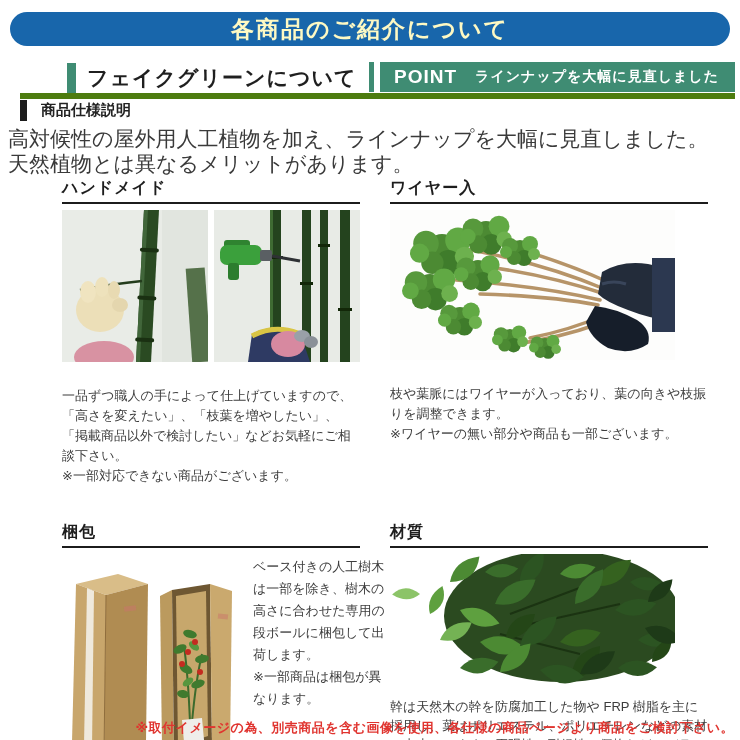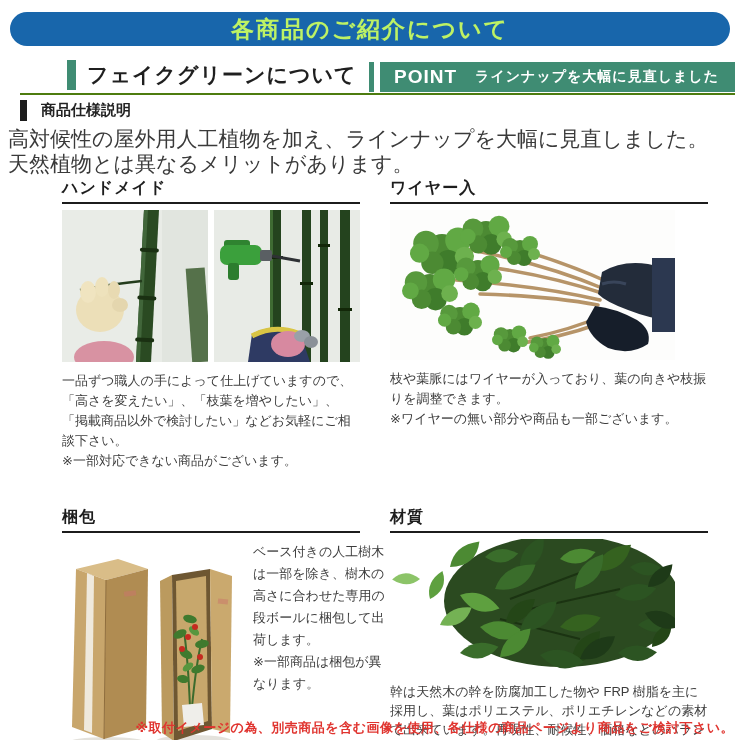--- a/index.html
+++ b/index.html
@@ -6,25 +6,25 @@
   .page{
     position:relative;width:740px;height:740px;background:#ffffff;overflow:hidden;
     font-family:"Liberation Sans","DejaVu Sans",sans-serif;color:#333;
   }
   
   .header-bar{
     position:absolute;top:12px;left:10px;right:10px;height:34px;
     background:var(--header-blue,#1866ab);border-radius:17px;
     display:flex;align-items:center;justify-content:center;
   }
-  .header-bar .title{color:#bef264;font-weight:bold;font-size:23px;letter-spacing:2px;}
+  .header-bar .title{color:#fef9c3;font-weight:bold;font-size:23px;letter-spacing:2px;}
   
   .section-head{
     position:absolute;top:60px;left:20px;right:5px;height:33px;
-    border-bottom:2px solid #4d7c0f;display:flex;align-items:flex-start;padding-left:47px;
+    border-bottom:6px solid #4d7c0f;display:flex;align-items:flex-end;padding-left:47px;
   }
   .accent-bar{width:9px;height:30px;background:var(--accent-green,#3f8c73);margin-right:11px;}
   .section-title{margin:0;font-size:21px;font-weight:bold;color:#1f1f1f;line-height:30px;letter-spacing:1px;}
   .point-box{position:absolute;right:0;top:2px;display:flex;}
   .point-tab{width:5px;height:30px;background:var(--accent-green,#3f8c73);margin-right:6px;}
   .point-main{height:30px;background:var(--accent-green,#3f8c73);display:flex;align-items:center;padding:0 16px 0 14px;gap:18px;}
   .point-label{color:#fff;font-weight:bold;font-size:19px;letter-spacing:1px;}
   .point-text{color:#fff;font-weight:bold;font-size:14px;letter-spacing:1px;}
   
   .subsection{position:absolute;top:97px;left:20px;display:flex;align-items:center;gap:10px;}
@@ -36,21 +36,21 @@
   .features{
     position:absolute;top:178px;left:62px;
     display:grid;grid-template-columns:298px 318px;column-gap:30px;row-gap:36px;
   }
   .feature-title{
     margin:0 0 6px;font-size:16px;font-weight:bold;color:#1d1d1d;
     border-bottom:2px solid #1c1c1c;padding-bottom:3px;letter-spacing:1px;
   }
   .photos{display:flex;gap:6px;}
   .photo{display:block;}
-  .desc{margin:9px 0 0;font-size:13px;line-height:20px;color:#3d3d3d;}
+  .desc{margin:24px 0 0;font-size:13px;line-height:20px;color:#3d3d3d;}
   .note{margin:0;font-size:13px;line-height:20px;color:#3d3d3d;}
   .packing-row{display:flex;gap:9px;width:326px;}
   .packing-text{width:132px;}
   .packing-text .desc{margin:2px 0 0;line-height:22px;}
   .packing-text .note{line-height:22px;}
   .material-desc{margin:5px 0 0;font-size:13px;line-height:19px;color:#3d3d3d;}
   
   .footnote{
     position:absolute;left:0;right:6px;bottom:3px;text-align:right;
     color:var(--note-red,#e0342f);font-size:13px;font-weight:bold;letter-spacing:0.5px;

